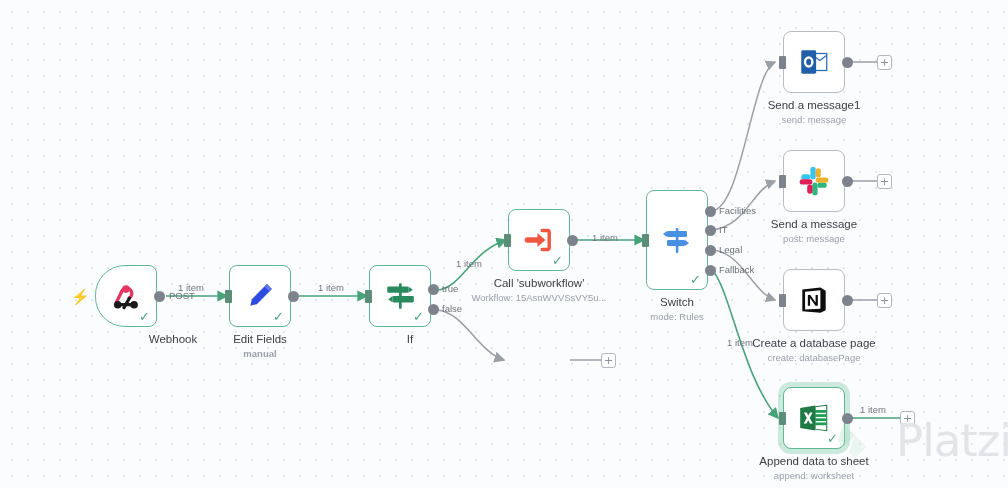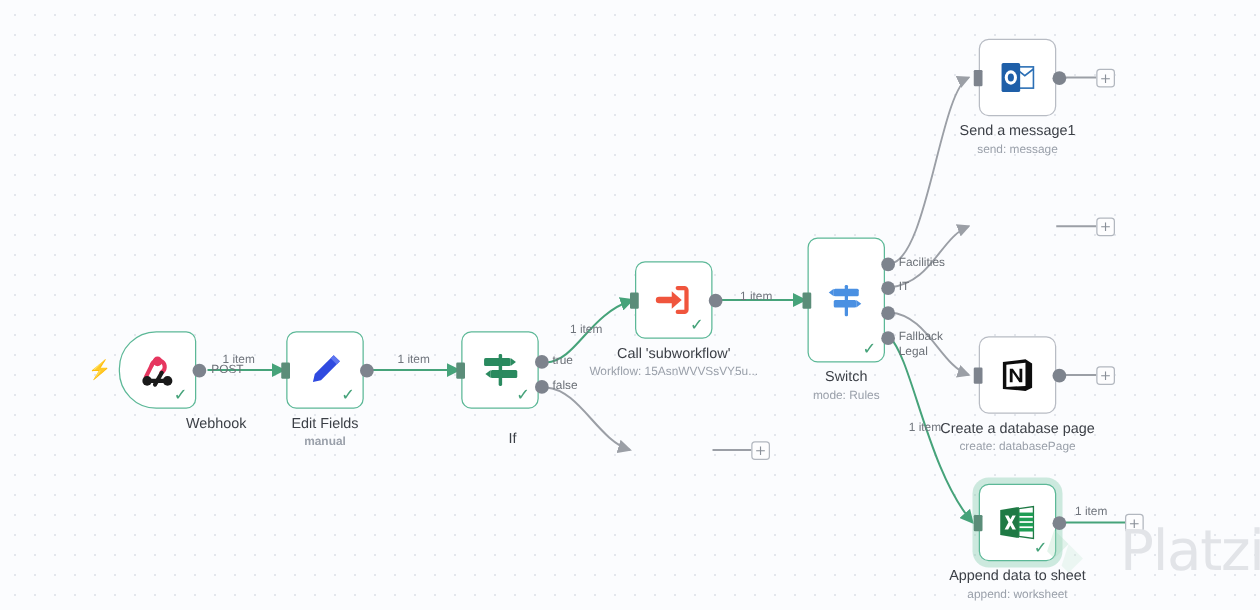--- a/index.html
+++ b/index.html
@@ -172,21 +172,21 @@
         <path d="M9 16l-4 3 4 3z" fill="#2a8a5f"></path>
         <rect x="15" y="4" width="2.6" height="24" rx="1" fill="#2a8a5f"></rect>
       </svg>
       <span class="check">✓</span>
     </div>
     <div class="inport g" style="left:-4px;top:25px;"></div>
     <div class="port" style="left:59px;top:19px;"></div>
     <div class="portlabel" style="left:73px;top:18px;">true</div>
     <div class="port" style="left:59px;top:39px;"></div>
     <div class="portlabel" style="left:73px;top:38px;">false</div>
-    <div class="ntitle" style="top:80px;padding-left:20px;">If</div>
+    <div class="ntitle" style="top:68px;padding-left:20px;">If</div>
   </div>
   <div class="edgelabel" style="left:318px;top:282px;">1 item</div>
 
   <div class="node" style="left:508px;top:209px;width:62px;height:62px;">
     <div class="nbox ok">
       <svg class="nicon" viewBox="0 0 32 32">
         <path d="M19 7h5a1.6 1.6 0 0 1 1.6 1.6v14.8A1.6 1.6 0 0 1 24 25h-5" fill="none" stroke="#f0553d" stroke-width="3.2" stroke-linecap="round"></path>
         <path d="M5 16h12" stroke="#f0553d" stroke-width="5" stroke-linecap="round"></path>
         <path d="M14.5 9.5L22 16l-7.5 6.5z" fill="#f0553d"></path>
       </svg>
@@ -211,21 +211,21 @@
         <rect x="14.8" y="4" width="2.6" height="25" rx="1" fill="#4a90e2"></rect>
       </svg>
       <span class="check">✓</span>
     </div>
     <div class="inport g" style="left:-4px;top:44px;"></div>
     <div class="port" style="left:59px;top:16px;"></div>
     <div class="portlabel" style="left:73px;top:15px;">Facilities</div>
     <div class="port" style="left:59px;top:35px;"></div>
     <div class="portlabel" style="left:73px;top:34px;">IT</div>
     <div class="port" style="left:59px;top:55px;"></div>
-    <div class="portlabel" style="left:73px;top:54px;margin-top:32px;">Legal</div>
+    <div class="portlabel" style="left:73px;top:54px;">Legal</div>
     <div class="port" style="left:59px;top:75px;"></div>
     <div class="portlabel" style="left:73px;top:74px;">Fallback</div>
     <div class="ntitle" style="top:106px;">Switch</div>
     <div class="nsub" style="top:121px;">mode: Rules</div>
   </div>
   <div class="edgelabel" style="left:592px;top:232px;">1 item</div>
 
   <div class="node" style="left:783px;top:31px;width:62px;height:57px;">
     <div class="nbox">
       <svg class="nicon" viewBox="0 0 32 32">
@@ -236,20 +236,40 @@
         <ellipse cx="11" cy="16" rx="2.3" ry="3.1" fill="#1f5fa8"></ellipse>
       </svg>
     </div>
     <div class="inport" style="left:-4px;top:25px;"></div>
     <div class="port" style="left:59px;top:26px;"></div>
     <div class="ntitle" style="top:68px;">Send a message1</div>
     <div class="nsub" style="top:83px;">send: message</div>
   </div>
   <div class="plus" style="left:877px;top:55px;">+</div>
 
+  <div class="node" style="left:783px;top:150px;width:62px;height:62px;">
+    <div class="nbox">
+      <svg class="nicon" viewBox="0 0 32 32">
+        <g>
+          <rect x="12.6" y="2.5" width="5" height="12" rx="2.5" fill="#36c5f0"></rect>
+          <rect x="4" y="9.6" width="8.6" height="5" rx="2.5" fill="#36c5f0"></rect>
+          <rect x="14.4" y="17.5" width="5" height="12" rx="2.5" fill="#2eb67d"></rect>
+          <rect x="19.4" y="17.4" width="8.6" height="5" rx="2.5" fill="#2eb67d"></rect>
+          <rect x="17.5" y="12.6" width="12" height="5" rx="2.5" fill="#ecb22e"></rect>
+          <rect x="17.4" y="4" width="5" height="8.6" rx="2.5" fill="#ecb22e"></rect>
+          <rect x="2.5" y="14.4" width="12" height="5" rx="2.5" fill="#e01e5a"></rect>
+          <rect x="9.6" y="19.4" width="5" height="8.6" rx="2.5" fill="#e01e5a"></rect>
+        </g>
+      </svg>
+    </div>
+    <div class="inport" style="left:-4px;top:25px;"></div>
+    <div class="port" style="left:59px;top:26px;"></div>
+    <div class="ntitle" style="top:68px;">Send a message</div>
+    <div class="nsub" style="top:83px;">post: message</div>
+  </div>
   <div class="plus" style="left:877px;top:174px;">+</div>
 
   <div class="node" style="left:783px;top:269px;width:62px;height:58px;">
     <div class="nbox">
       <svg class="nicon" viewBox="0 0 32 32">
         <path d="M5 6.2 22 4.2l5 3.2v18.2l-5 2.4L5 26.5z" fill="#0d0d0d"></path>
         <path d="M7.6 8.3 22 6.8v17.4L7.6 25z" fill="#fff"></path>
         <path d="M10.2 11.2h2.3l5 7.2v-7.2h2.1v10.2h-2.2l-5.1-7.4v7.4h-2.1z" fill="#0d0d0d"></path>
       </svg>
     </div>

